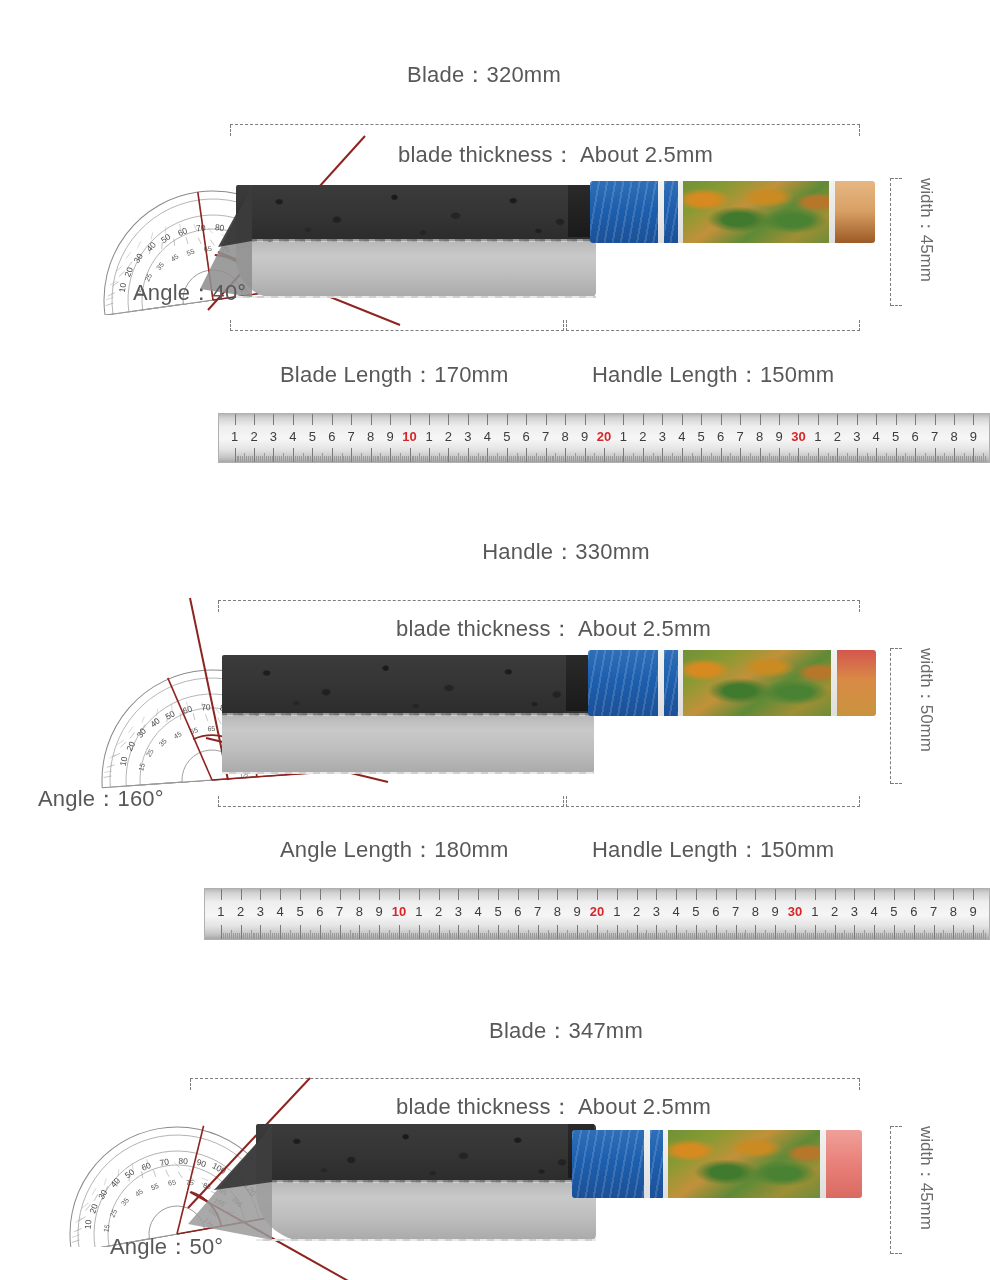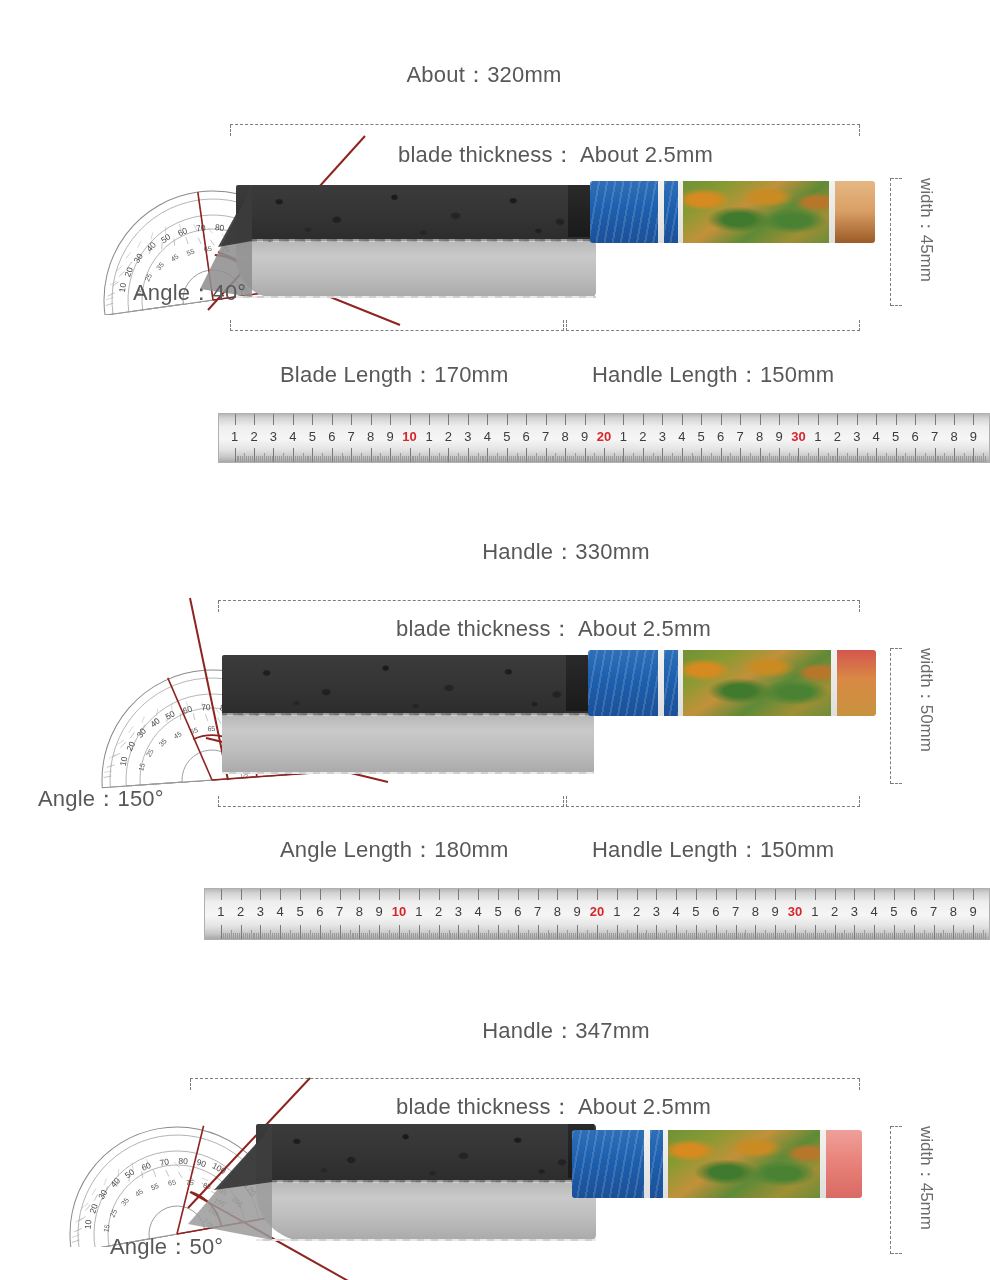--- a/index.html
+++ b/index.html
@@ -178,21 +178,21 @@
     width: 1px;
   }
 </style>
 </head>
 <body>
 
 <div class="page">
 
   <div>
 
-    <div class="lbl lbl-big" style="left:484px; top:60px; transform:translateX(-50%);">About：320mm</div>
+    <div class="lbl lbl-big" style="left:484px; top:60px; transform:translateX(-50%);">Blade：320mm</div>
 
     <div class="bracket down" style="left:230px; top:124px; width:630px;"></div>
 
     <div class="lbl lbl-big" style="left:398px; top:140px;">blade thickness：  About 2.5mm</div>
 
     <div class="protractor" style="left:98px; top:150px;">
       <svg class="proto-svg" width="230" height="165" viewBox="0 0 230 165">
         <g transform="rotate(-8 115 150)">
           <path d="M 6 150 A 109 109 0 0 1 224 150 Z" fill="#ffffff" stroke="#8a8a8a" stroke-width="1"></path>
           <path d="M 14 150 A 101 101 0 0 1 216 150 Z" fill="none" stroke="#9a9a9a" stroke-width=".7"></path>
@@ -911,21 +911,21 @@
       <div class="h-seg h-blue" style="left:76px; width:14px;"></div>
       <div class="h-seg h-white" style="left:90px; width:5px;"></div>
       <div class="h-seg h-resin" style="left:95px; width:148px;"></div>
       <div class="h-seg h-white" style="left:243px; width:6px;"></div>
       <div class="h-seg h-cap-red" style="left:249px; width:39px; border-radius:0 3px 3px 0;"></div>
     </div>
 
     <div class="vbracket" style="left:890px; top:648px; height:136px;"></div>
     <div class="vlabel" style="left:938px; top:648px;">width：50mm</div>
 
-    <div class="lbl lbl-big" style="left:38px; top:784px;">Angle：150°</div>
+    <div class="lbl lbl-big" style="left:38px; top:784px;">Angle：160°</div>
 
     <div class="bracket up" style="left:218px; top:806px; width:346px;"></div>
     <div class="bracket up" style="left:566px; top:806px; width:294px;"></div>
 
     <div class="lbl lbl-big" style="left:280px; top:835px;">Angle Length：180mm</div>
     <div class="lbl lbl-big" style="left:592px; top:835px;">Handle Length：150mm</div>
 
     <div class="ruler" style="left:204px; top:888px; width:786px; height:52px;">
       <div class="rulernums">
           <div class="rtick" style="left: 15.8384px; top: 0px; height: 11px;"></div>
@@ -1392,21 +1392,21 @@
           <div class="rtick" style="left: 776.081px; bottom: 0px; height: 6px; background: rgb(154, 154, 154);"></div>
           <div class="rtick" style="left: 778.061px; bottom: 0px; height: 9px; background: rgb(154, 154, 154);"></div>
           <div class="rtick" style="left: 780.04px; bottom: 0px; height: 6px; background: rgb(154, 154, 154);"></div>
           <div class="rnum" style="left: 768.162px; top: 15px;">9</div>
         </div>
     </div>
   </div>
 
   <div>
 
-    <div class="lbl lbl-big" style="left:566px; top:1016px; transform:translateX(-50%);">Handle：347mm</div>
+    <div class="lbl lbl-big" style="left:566px; top:1016px; transform:translateX(-50%);">Blade：347mm</div>
 
     <div class="bracket down" style="left:190px; top:1078px; width:670px;"></div>
 
     <div class="lbl lbl-big" style="left:396px; top:1092px;">blade thickness：  About 2.5mm</div>
 
     <div class="protractor" style="left:62px; top:1082px;">
       <svg class="proto-svg" width="230" height="165" viewBox="0 0 230 165">
         <g transform="rotate(-10 115 152)">
           <path d="M 8 152 A 107 107 0 0 1 222 152 Z" fill="#ffffff" stroke="#8a8a8a" stroke-width="1"></path>
           <path d="M 16 152 A 99 99 0 0 1 214 152 Z" fill="none" stroke="#9a9a9a" stroke-width=".7"></path>

